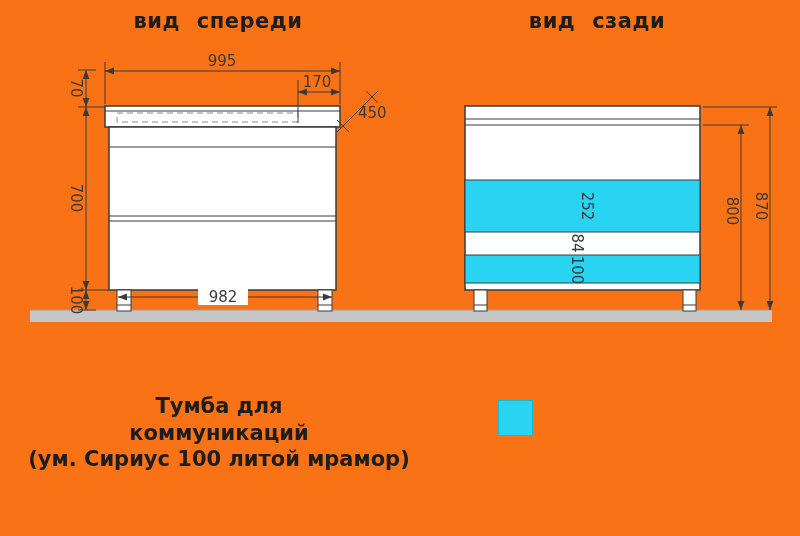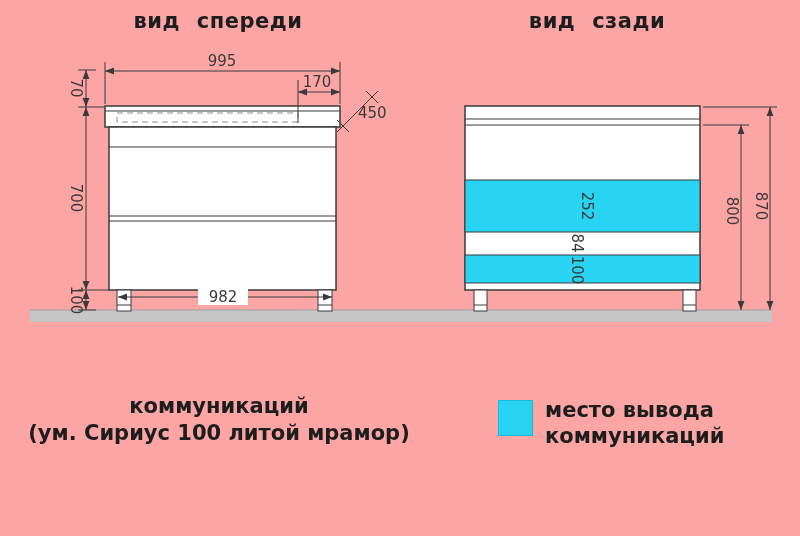--- a/index.html
+++ b/index.html
@@ -1,17 +1,17 @@
 <!DOCTYPE html>
 <html><head>
 <meta charset="utf-8">
 <style>
   html,body{margin:0;padding:0;background:#fff;}
   .stage{
-    position:relative;width:800px;height:536px;background:#fca5a5;
+    position:relative;width:800px;height:536px;background:#f97316;
     font-family:"DejaVu Sans", sans-serif;color:#222;overflow:hidden;text-decoration:underline;
   }
   svg{position:absolute;left:0;top:0;font-family:"DejaVu Sans", sans-serif;}
   .p  {fill:#ffffff;stroke:#3a3a3a;stroke-width:1.5;}
   .pt {fill:#ffffff;stroke:#3a3a3a;stroke-width:1;}
   .t  {stroke:#3a3a3a;stroke-width:1;fill:none;}
   .ext{stroke:#3a3a3a;stroke-width:1;}
   .dl {stroke:#3a3a3a;stroke-width:1;marker-start:url(#ar);marker-end:url(#ar);}
   .cy {fill:#29d4f2;stroke:#3a3a3a;stroke-width:1;}
   .dash{fill:none;stroke:#8a8a8a;stroke-width:1;stroke-dasharray:6 4;}
@@ -124,25 +124,22 @@
         <line class="ext" x1="703" y1="125" x2="749" y2="125"></line>
         <line class="dl" x1="741" y1="125" x2="741" y2="310"></line>
         <line class="dl" x1="770" y1="107" x2="770" y2="310"></line>
         <text class="dt" x="732" y="211" text-anchor="middle" dominant-baseline="central" transform="rotate(90 732 211)">800</text>
         <text class="dt" x="761" y="206" text-anchor="middle" dominant-baseline="central" transform="rotate(90 761 206)">870</text>
       </g>
     </g>
   </svg>
 
   <div class="caption">
+    <div>Тумба для</div>
     <div>коммуникаций</div>
     <div>(ум. Сириус 100 литой мрамор)</div>
   </div>
 
   <div class="legend">
     <div class="legend-swatch"></div>
-    <div class="legend-text">
-      <div>место вывода</div>
-      <div>коммуникаций</div>
-    </div>
   </div>
 
 </div>
 
 </body></html>

